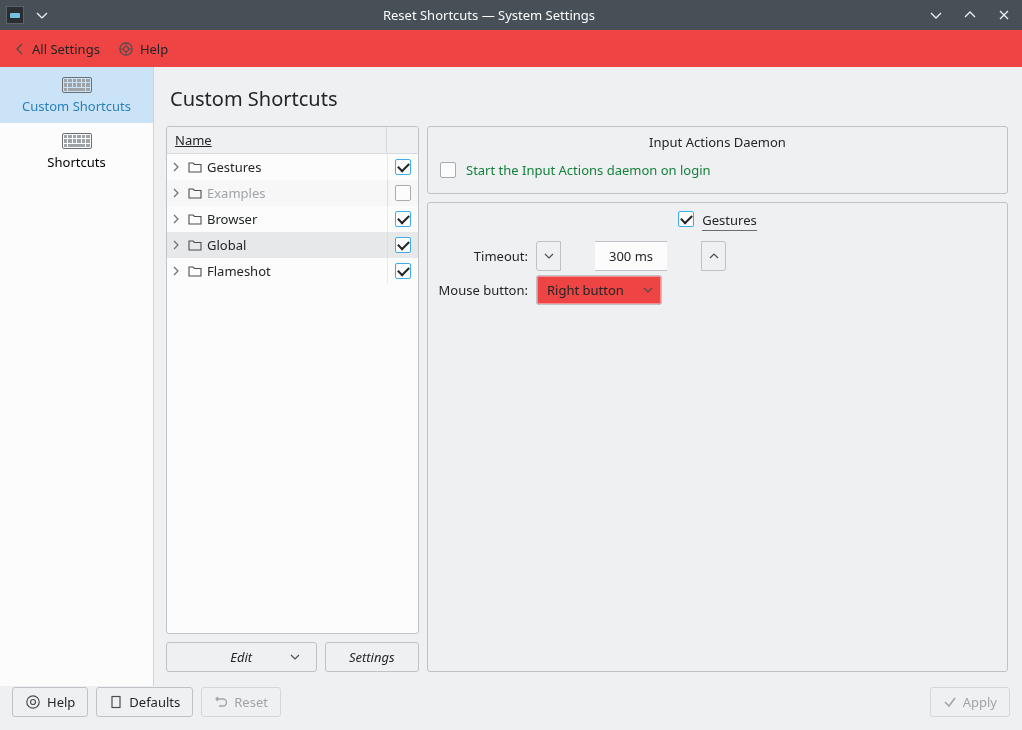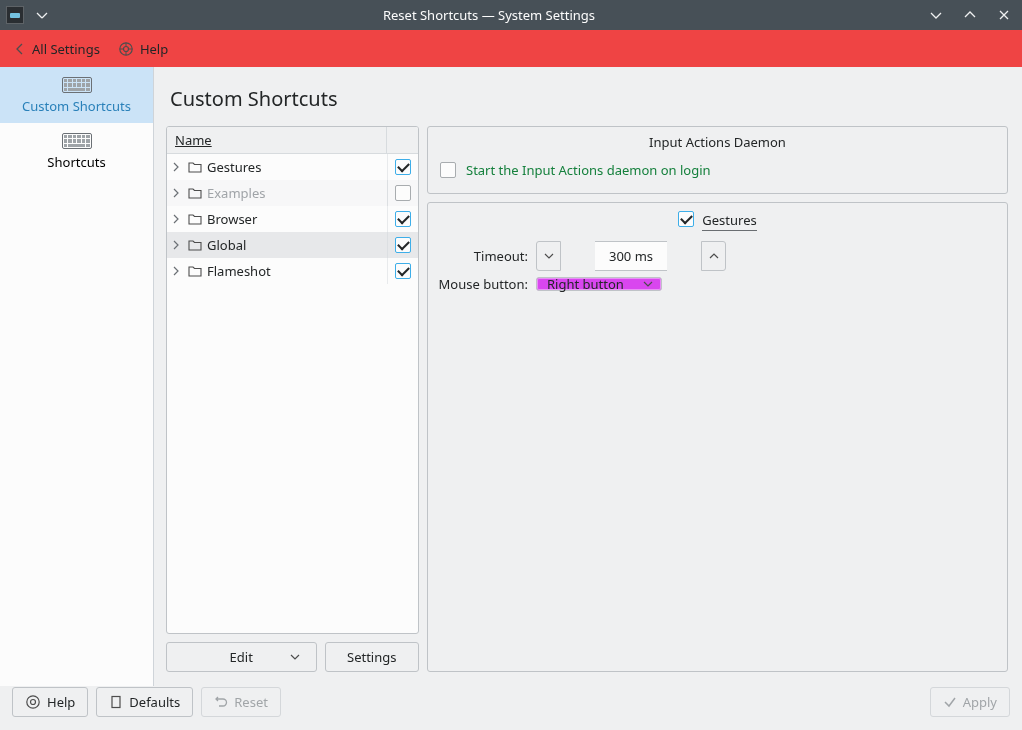--- a/index.html
+++ b/index.html
@@ -47,21 +47,21 @@
     .tree-row .arrow { width: 18px; display:flex; align-items:center; justify-content:center; }
     .tree-row .folder { width: 20px; display:flex; align-items:center; justify-content:center; }
     .tree-row .label { flex: 1; padding-left: 2px; }
     .tree-row .label.dim { color: #a0a4a8; }
     .tree-row .chkcell { width: 31px; display:flex; align-items:center; justify-content:center; border-left: 1px solid #e8eaec; height: 100%; }
     .tree-row.alt .chkcell, .tree-row.sel .chkcell { border-left-color: #dcdfe2; }
     input[type="checkbox"].k-check { width: 16px; height: 16px; appearance: none; background:#fcfcfc; border:1px solid #a8acaf; border-radius:2px; display:flex; align-items:center; justify-content:center; }
     input[type="checkbox"].k-check:checked { border-color:#3daee9; }
     input[type="checkbox"].k-check:checked::after { content:""; width:9px; height:5px; border-left:2px solid #232627; border-bottom:2px solid #232627; transform: rotate(-45deg) translate(1px,-1px); }
     
-    .left-buttons { display: flex; gap: 8px; }
+    .left-buttons { display: flex; gap: 8px; font-style: italic; }
     .k-btn { height: 30px; background: #eff0f1; border: 1px solid #bfc3c7; border-radius: 3px; display:flex; align-items:center; justify-content:center; font-size:13px; color:#232627; cursor:pointer; }
     .k-btn.drop { flex:1; gap: 10px; position: relative; padding: 0 28px; }
     .k-btn.drop .chev { position: absolute; right: 10px; }
     .k-btn.settings { flex:1; }
     
     .right-pane { flex: 1; display: flex; flex-direction: column; gap: 8px; min-height: 0; border-radius: 20px; }
     .group-box { background: #eff0f1; border: 1px solid #bfc3c7; border-radius: 3px; display: flex; flex-direction: column; }
     .group-box .group-title { height: 30px; display:flex; align-items:center; justify-content:center; font-size:13px; color:#232627; }
     .group-box .group-body { padding: 0 10px 10px 10px; }
     .check-row { display:flex; align-items:center; gap:10px; padding: 0 0 0 2px; height: 26px; }
@@ -71,21 +71,21 @@
     .link-label { color:#232627; border-bottom: 1px solid #6a6e72; padding-bottom: 1px; }
     .form-row { display:flex; align-items:center; gap: 8px; margin: 4px 0; }
     .form-row .lbl { width: 92px; text-align: right; font-size:13px; color:#232627; }
     
     .spin { display:flex; height: 30px; gap: 34px; }
     .spin-btn { width: 25px; background:#eff0f1; border:1px solid #bfc3c7; display:flex; align-items:center; justify-content:center; }
     .spin-btn.down { border-radius:3px 0 0 3px; }
     .spin-btn.up { border-radius:0 3px 3px 0; }
     .spin-val { width: 72px; background:#fcfcfc; border-top:1px solid #bfc3c7; border-bottom:1px solid #bfc3c7; display:flex; align-items:center; justify-content:center; font-size:13px; color:#232627; }
     
-    .combo { height:14px; min-width: 126px; background:#d946ef; border:1px solid #bfc3c7; border-radius:3px; display:flex; align-items:center; justify-content:space-between; padding: 0 8px 0 10px; font-size:13px; color:#232627; box-shadow: inset 0 0 0 1px rgba(255,255,255,0.4); }
+    .combo { height:30px; min-width: 126px; background:#ef4444; border:1px solid #bfc3c7; border-radius:3px; display:flex; align-items:center; justify-content:space-between; padding: 0 8px 0 10px; font-size:13px; color:#232627; box-shadow: inset 0 0 0 1px rgba(255,255,255,0.4); }
     
     
     .footer { height: 44px; display:flex; align-items:center; padding: 0 12px 12px 12px; gap: 8px; }
     .footer .k-btn { padding: 0 12px; }
     .footer .spacer { flex:1; }
     .k-btn.disabled { color:#a1a5a8; border-color:#d4d7da; cursor: default; }
     .k-btn.disabled svg { stroke:#a1a5a8; }
     .k-btn svg { margin-right: 6px; }
     
     svg { display:block; }

